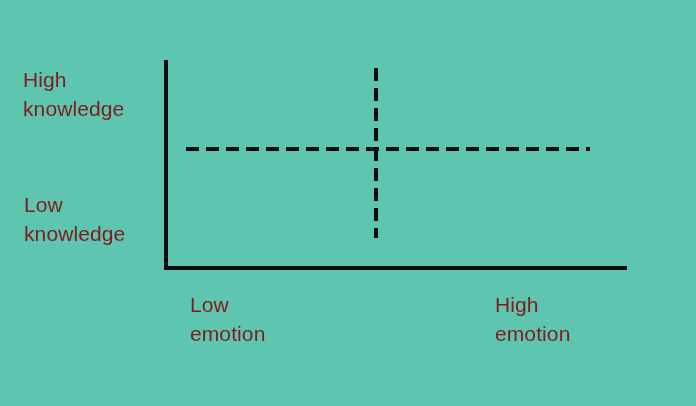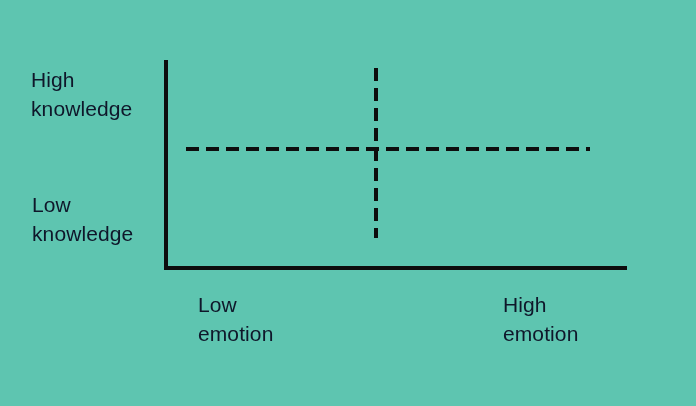--- a/index.html
+++ b/index.html
@@ -16,27 +16,26 @@
   #canvas {
     position: relative;
     width: 696px;
     height: 406px;
     background: #5ec5b0;
   }
 
   
   .axis-label {
     position: absolute;
-    color: #0f172a;
+    color: #7f1d1d;
     font-size: 21px;
     line-height: 29px;
     white-space: pre-line;
     letter-spacing: 0.1px;
     font-family: "Liberation Sans", sans-serif;
-    margin-left: 8px;
   }
   #label-high-knowledge {
     left: 23px;
     top: 65px;
   }
   #label-low-knowledge {
     left: 24px;
     top: 190px;
   }
   #label-low-emotion {

